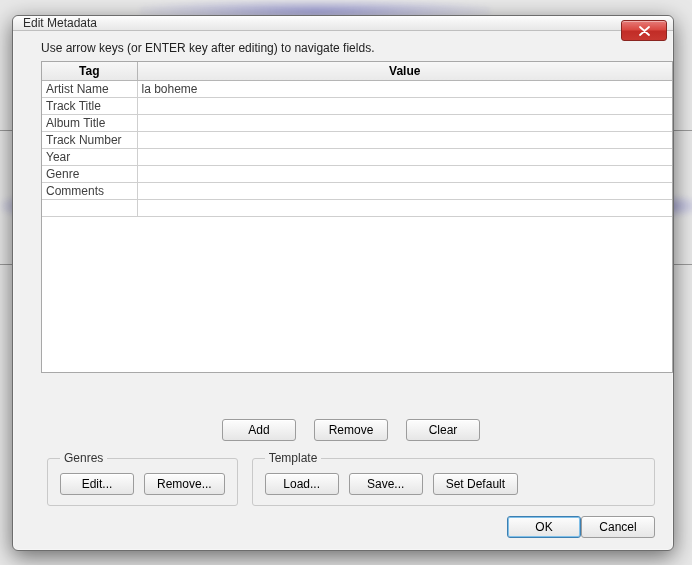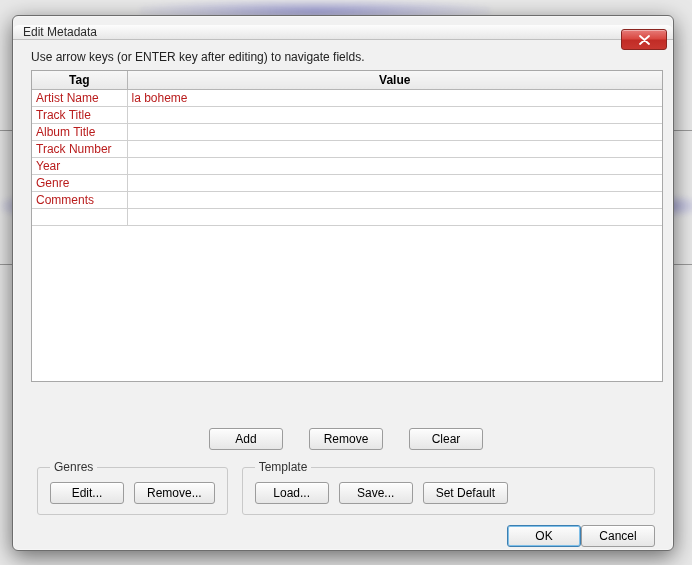--- a/index.html
+++ b/index.html
@@ -45,21 +45,20 @@
 
   .titlebar {
     height: 28px;
     border-bottom: 1px solid #bfbfbf;
     border-radius: 6px 6px 0 0;
     background: linear-gradient(#fdfdfd, #e7e7e7);
     display: flex;
     align-items: flex-end;
     padding: 0 10px 0 10px;
     position: relative;
-    margin-top: 9px;
   }
   .titlebar .title {
     color: #2b2b2b;
     font-size: 12px;
   }
   .close-btn {
     position: absolute;
     right: 6px;
     top: 4px;
     width: 44px;
@@ -69,21 +68,21 @@
     border-radius: 3px;
     display: flex;
     align-items: center;
     justify-content: center;
     box-shadow: inset 0 1px 0 rgba(255,255,255,0.4);
   }
   .close-btn svg { display:block; }
 
   .client {
     flex: 1 1 auto;
-    padding: 8px 12px 10px 18px;
+    padding: 8px 12px 10px 28px;
     display: flex;
     flex-direction: column;
   }
   .hint {
     color: #222;
     margin: 2px 0 6px 0;
   }
 
   .grid-wrap {
     border: 1px solid #a8a8a8;
@@ -110,32 +109,32 @@
     height: 16px;
     color: #000;
   }
   table.grid th:first-child { border-left: none; }
   table.grid th:last-child  { border-right: none; }
   table.grid td {
     border: 1px solid #cfcfcf;
     padding: 0 4px;
     height: 16px;
     line-height: 16px;
-    color: #b91c1c;
+    color: #404040;
     background: #fff;
     white-space: nowrap;
     overflow: hidden;
   }
   table.grid td:first-child { border-left: none; }
   table.grid td:last-child  { border-right: none; }
   col.tagcol { width: 95px; }
 
   .row-buttons {
     display: flex;
-    gap: 26px;
+    gap: 18px;
     justify-content: center;
     margin: 20px 0 10px 0;
   }
   button.std {
     min-width: 74px;
     height: 22px;
     font: inherit;
     background: linear-gradient(#fdfdfd,#e6e6e6);
     border: 1px solid #9c9c9c;
     border-radius: 3px;

